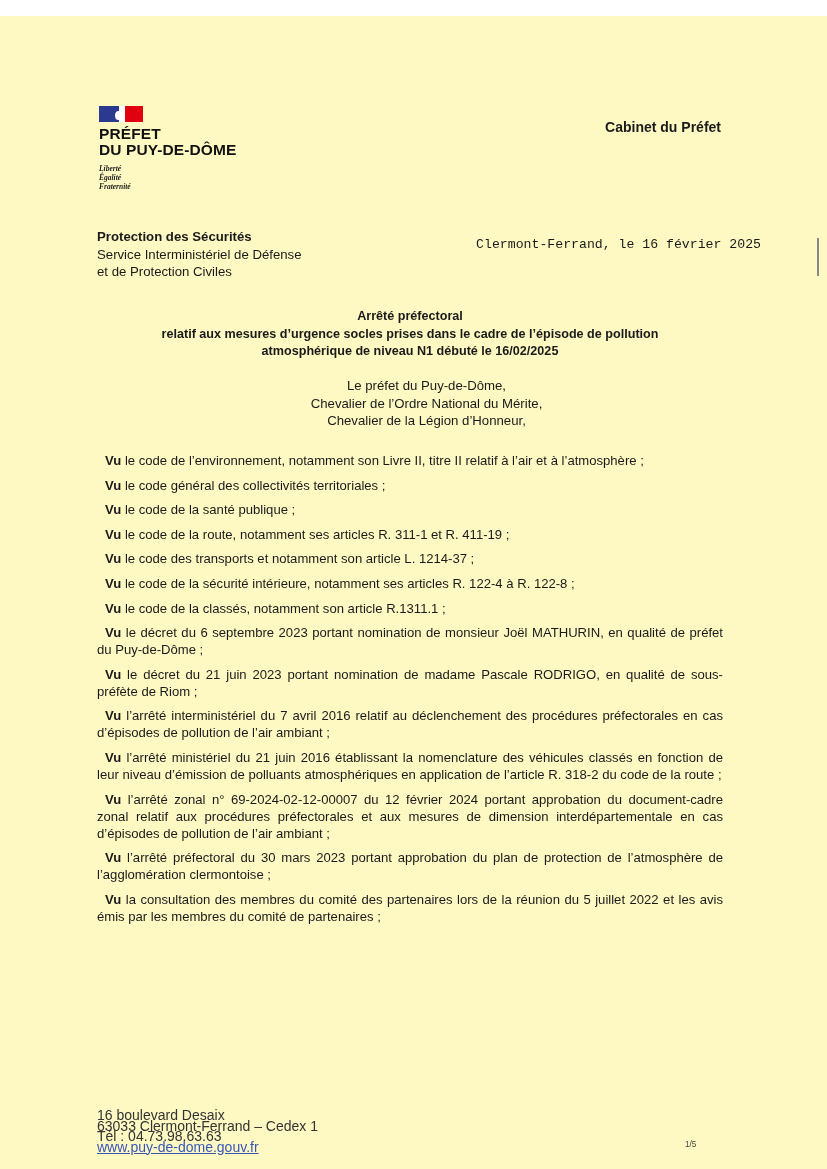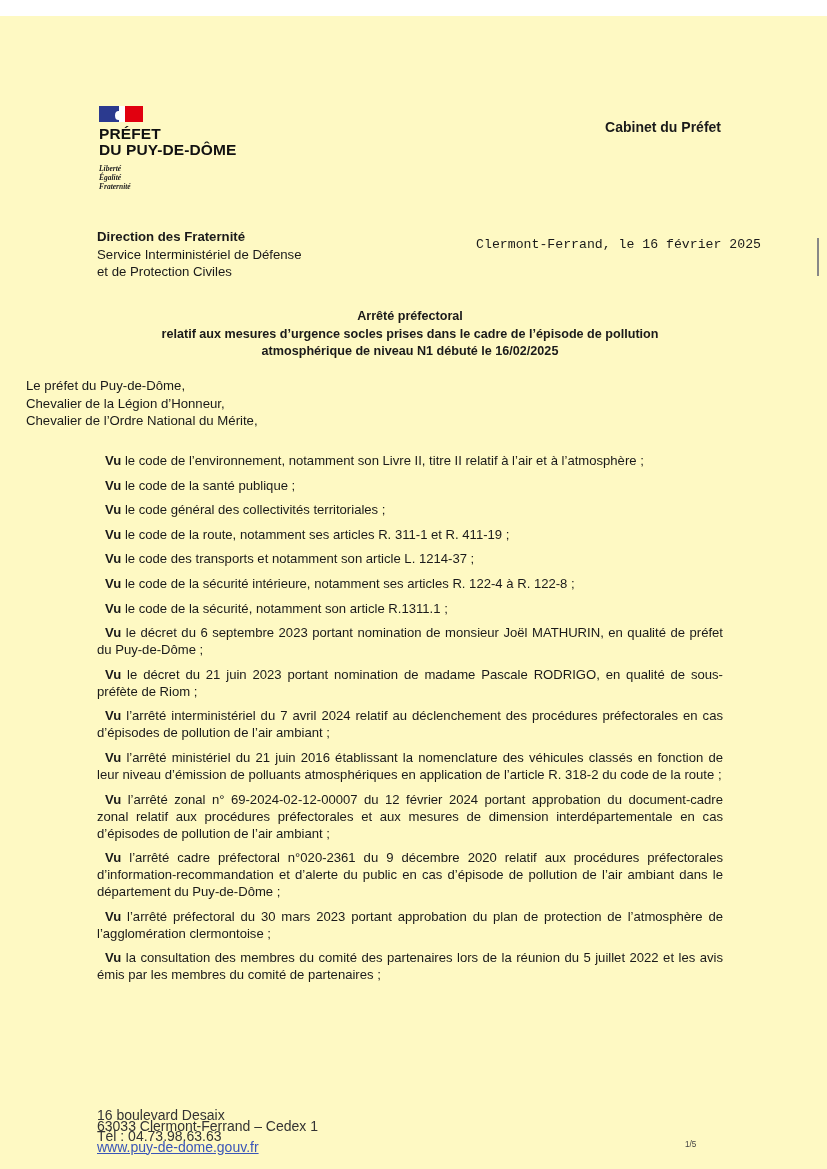--- a/index.html
+++ b/index.html
@@ -28,21 +28,21 @@
   .direction .bold { font-weight: bold; }
 
   .place-date { position: absolute; right: 66px; top: 221px; font-family: Liberation Mono, monospace;
                 font-size: 13.2px; color: #1a1a1a; }
 
   .arrete-title { position: absolute; left: 0; width: 790px; top: 292px; text-align: center;
                   font-family: "Liberation Sans", sans-serif; font-weight: bold; font-size: 12.6px;
                   line-height: 17.5px; color: #1a1a1a; }
   .arrete-title div { margin-left: 30px; }
 
-  .prefet-intro { position: absolute; left: 0; width: 827px; top: 361px; text-align: left;
+  .prefet-intro { position: absolute; left: 0; width: 827px; top: 361px; text-align: center;
                   font-family: "Liberation Sans", sans-serif; font-size: 13.2px; line-height: 17.5px; color: #1a1a1a; }
   .prefet-intro div { margin-left: 26px; }
 
   .vu-list { position: absolute; left: 97px; top: 436px; width: 626px;
              font-family: "Liberation Sans", sans-serif; font-size: 13.1px; line-height: 17px; color: #1a1a1a; }
   .vu { margin: 0 0 7.6px 0; text-align: justify; }
   .vu b { font-weight: bold; margin-left: 8px; }
 
   .footer { position: absolute; left: 97px; top: 1094px; font-family: "Liberation Sans", sans-serif;
             font-size: 14px; line-height: 10.5px; color: #333; }
@@ -71,53 +71,52 @@
     <div class="motto">
       <div>Liberté</div>
       <div>Égalité</div>
       <div>Fraternité</div>
     </div>
   </div>
 
   <div class="cabinet">Cabinet du Préfet</div>
 
   <div class="direction">
-    <div class="bold">Direction des Fraternité</div>
+    <div class="bold">Protection des Sécurités</div>
     <div>Service Interministériel de Défense</div>
     <div>et de Protection Civiles</div>
   </div>
 
   <div class="place-date">Clermont-Ferrand, le 16 février 2025</div>
 
   <div class="arrete-title">
     <div>Arrêté préfectoral</div>
     <div>relatif aux mesures d’urgence socles prises dans le cadre de l’épisode de pollution</div>
     <div>atmosphérique de niveau N1 débuté le 16/02/2025</div>
   </div>
 
   <div class="prefet-intro">
     <div>Le préfet du Puy-de-Dôme,</div>
+    <div>Chevalier de l’Ordre National du Mérite,</div>
     <div>Chevalier de la Légion d’Honneur,</div>
-    <div>Chevalier de l’Ordre National du Mérite,</div>
   </div>
 
   <div class="vu-list">
     <p class="vu"><b>Vu</b><span> le code de l’environnement, notamment son Livre II, titre II relatif à l’air et à l’atmosphère ;</span></p>
+    <p class="vu"><b>Vu</b><span> le code général des collectivités territoriales ;</span></p>
     <p class="vu"><b>Vu</b><span> le code de la santé publique ;</span></p>
-    <p class="vu"><b>Vu</b><span> le code général des collectivités territoriales ;</span></p>
     <p class="vu"><b>Vu</b><span> le code de la route, notamment ses articles R. 311-1 et R. 411-19 ;</span></p>
     <p class="vu"><b>Vu</b><span> le code des transports et notamment son article L. 1214-37 ;</span></p>
     <p class="vu"><b>Vu</b><span> le code de la sécurité intérieure, notamment ses articles R. 122-4 à R. 122-8 ;</span></p>
-    <p class="vu"><b>Vu</b><span> le code de la sécurité, notamment son article R.1311.1 ;</span></p>
+    <p class="vu"><b>Vu</b><span> le code de la classés, notamment son article R.1311.1 ;</span></p>
     <p class="vu"><b>Vu</b><span> le décret du 6 septembre 2023 portant nomination de monsieur Joël MATHURIN, en qualité de préfet du Puy-de-Dôme ;</span></p>
     <p class="vu"><b>Vu</b><span> le décret du 21 juin 2023 portant nomination de madame Pascale RODRIGO, en qualité de sous-préfète de Riom ;</span></p>
-    <p class="vu"><b>Vu</b><span> l’arrêté interministériel du 7 avril 2024 relatif au déclenchement des procédures préfectorales en cas d’épisodes de pollution de l’air ambiant ;</span></p>
+    <p class="vu"><b>Vu</b><span> l’arrêté interministériel du 7 avril 2016 relatif au déclenchement des procédures préfectorales en cas d’épisodes de pollution de l’air ambiant ;</span></p>
     <p class="vu"><b>Vu</b><span> l’arrêté ministériel du 21 juin 2016 établissant la nomenclature des véhicules classés en fonction de leur niveau d’émission de polluants atmosphériques en application de l’article R. 318-2 du code de la route ;</span></p>
     <p class="vu"><b>Vu</b><span> l’arrêté zonal n° 69-2024-02-12-00007 du 12 février 2024 portant approbation du document-cadre zonal relatif aux procédures préfectorales et aux mesures de dimension interdépartementale en cas d’épisodes de pollution de l’air ambiant ;</span></p>
-    <p class="vu"><b>Vu</b><span> l’arrêté cadre préfectoral n°020-2361 du 9 décembre 2020 relatif aux procédures préfectorales d’information-recommandation et d’alerte du public en cas d’épisode de pollution de l’air ambiant dans le département du Puy-de-Dôme ;</span></p>
     <p class="vu"><b>Vu</b><span> l’arrêté préfectoral du 30 mars 2023 portant approbation du plan de protection de l’atmosphère de l’agglomération clermontoise ;</span></p>
     <p class="vu"><b>Vu</b><span> la consultation des membres du comité des partenaires lors de la réunion du 5 juillet 2022 et les avis émis par les membres du comité de partenaires ;</span></p>
   </div>
 
   <div class="footer">
     <div>16 boulevard Desaix</div>
     <div>63033 Clermont-Ferrand – Cedex 1</div>
     <div>Tél : 04.73.98.63.63</div>
     <div class="link">www.puy-de-dome.gouv.fr</div>
   </div>

